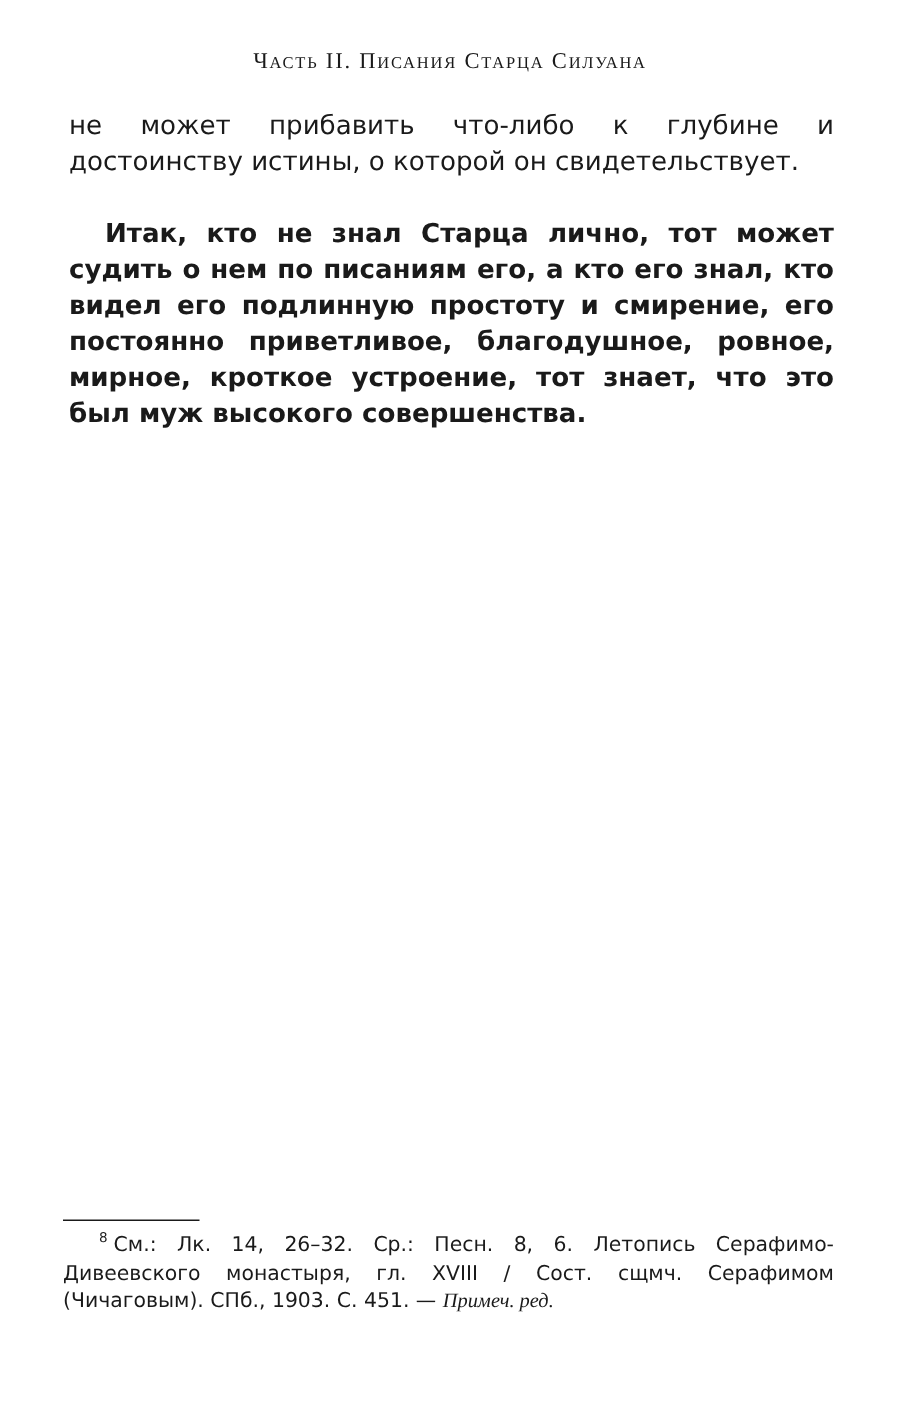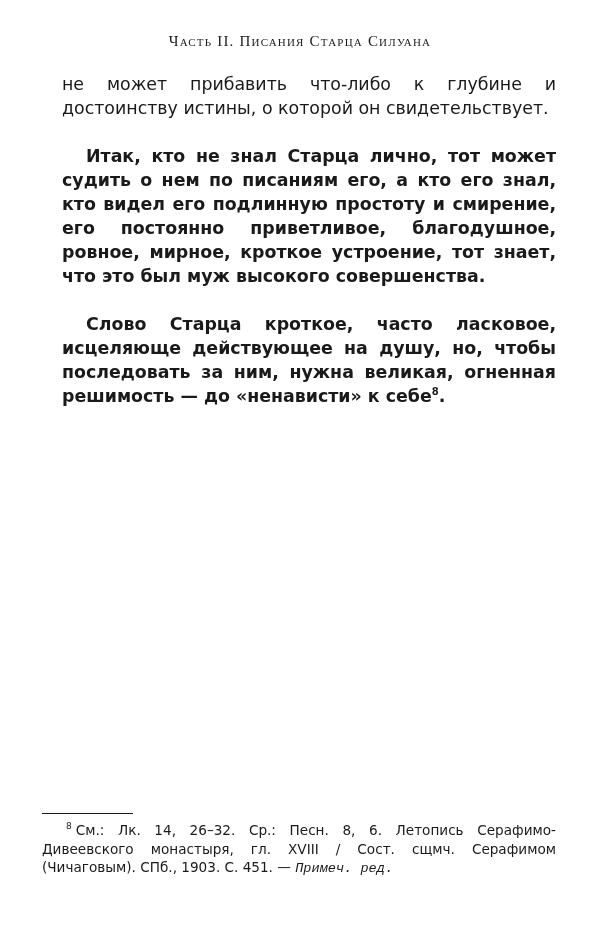--- a/index.html
+++ b/index.html
@@ -32,21 +32,21 @@
       top: 72px;
       left: 46px;
       width: 510px;
       font-family: "DejaVu Sans", sans-serif;
       font-size: 17.4px;
       line-height: 24px;
       text-align: justify;
       color: #1a1a1a;
     }
     .body-text p {
-      margin: 0 0 24px 16px;
+      margin: 0 0 24px 0;
     }
     .body-text p.cont {
       text-indent: 0;
     }
     .body-text p.indent {
       text-indent: 24px;
       font-weight: bold;
     }
     sup.fnref {
       font-size: 10px;
@@ -76,32 +76,31 @@
       margin: 0;
       text-indent: 24px;
     }
     .footnotes sup {
       font-size: 9px;
       vertical-align: super;
       line-height: 0;
       margin-right: 4px;
     }
     .footnotes em {
-      font-family: Liberation Mono, monospace;
+      font-family: Liberation Serif, serif;
       font-style: italic;
     }
   </style>
 </head>
 <body>
 
 <div class="running-head">Часть II. Писания Старца Силуана</div>
 
 <div class="body-text">
   <p class="cont">не может прибавить что-либо к глубине и достоинству истины, о которой он свидетельствует.</p>
   <p class="indent">Итак, кто не знал Старца лично, тот может судить о нем по писаниям его, а кто его знал, кто видел его подлинную простоту и смирение, его постоянно приветливое, благодушное, ровное, мирное, кроткое устроение, тот знает, что это был муж высокого совершенства.</p>
-  <p class="indent"><span>Слово Старца кроткое, часто ласковое, исцеляюще действующее на душу, но, чтобы последовать за ним, нужна великая, огненная решимость — до «ненависти» к себе</span><sup class="fnref">8</sup><span>.</span></p>
 </div>
 
 <div class="footnote-rule"></div>
 
 <div class="footnotes">
   <p><sup>8</sup><span>См.: Лк. 14, 26–32. Ср.: Песн. 8, 6. Летопись Серафимо-Дивеевского монастыря, гл. XVIII / Сост. сщмч. Серафимом (Чичаговым). СПб., 1903. С. 451. — </span><em>Примеч. ред.</em></p>
 </div>
 
 </body></html>

